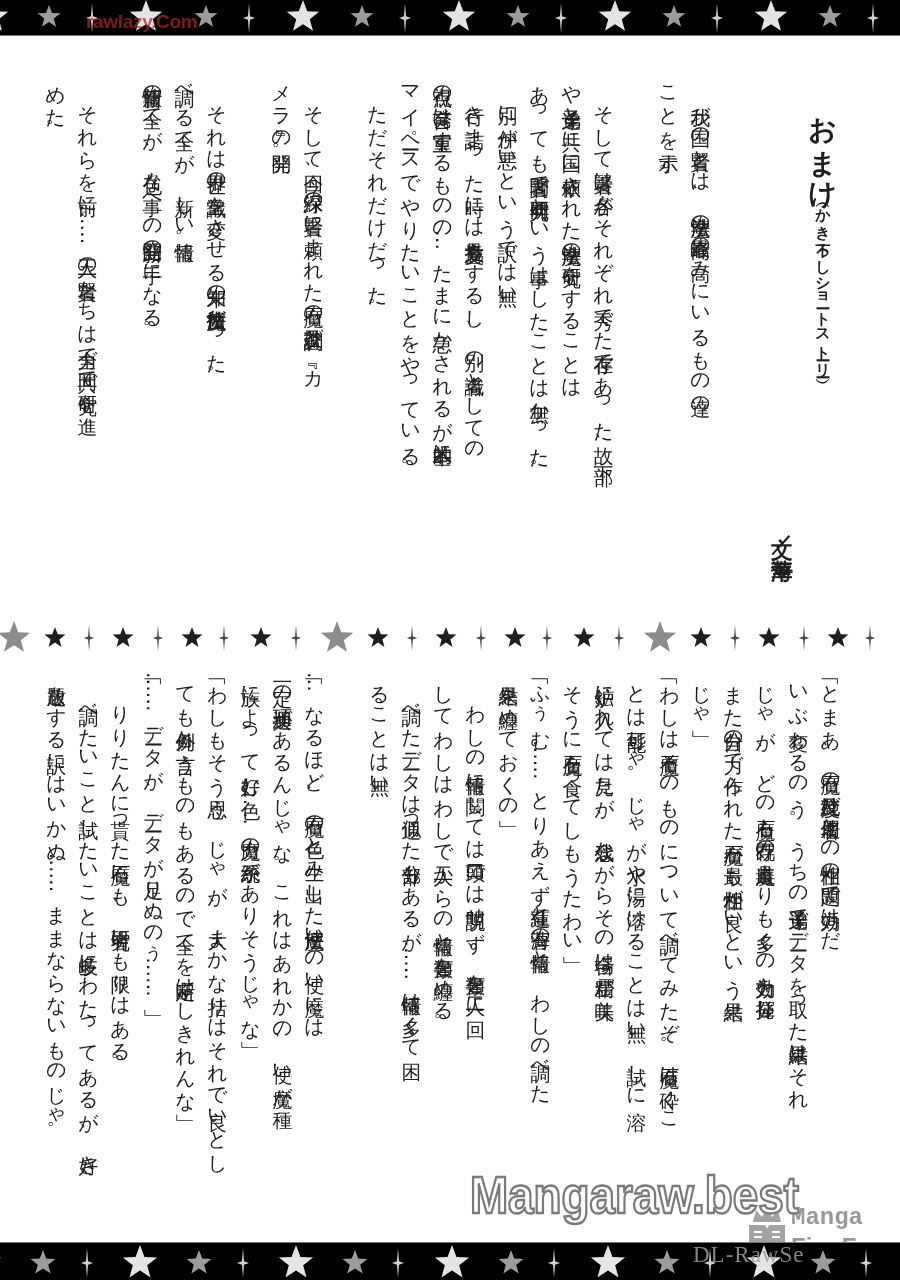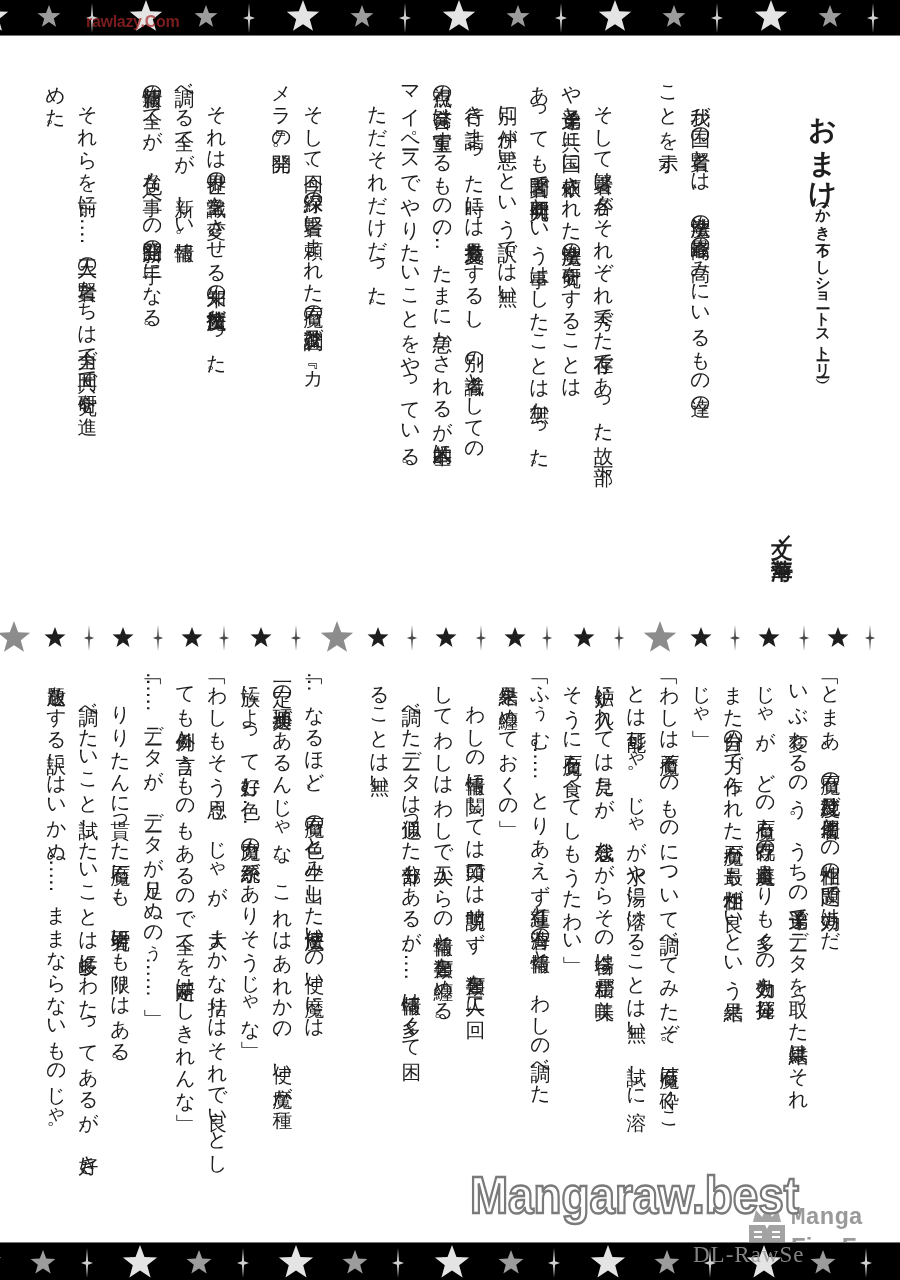--- a/index.html
+++ b/index.html
@@ -38,21 +38,21 @@
   }
   .title-author {
     position: absolute; left: 766px; top: 520px; width: 32px;
     writing-mode: vertical-rl; white-space: nowrap;
     font-size: 22px; line-height: 32px; font-weight: bold;
   }
 
   .wm-rawlazy {
     position: absolute; left: 86px; top: 10px; z-index: 5;
     font-family: "Liberation Sans", sans-serif; font-weight: bold;
-    font-size: 16px; line-height: 23px; letter-spacing: -0.3px;
+    font-size: 19px; line-height: 23px; letter-spacing: -0.3px;
     color: var(--watermark-red, #a8282a); opacity: 0.72;
   }
   .wm-mangaraw {
     position: absolute; left: 470px; top: 1169px; z-index: 6;
     font-family: "Liberation Sans", sans-serif; font-weight: bold;
     font-size: 52px; line-height: 52px; white-space: nowrap;
     transform: scaleX(0.88); transform-origin: left top;
     color: #ffffff; -webkit-text-stroke: 2.5px #7a7a7a;
   }
   .wm-logo { position: absolute; left: 747px; top: 1204px; z-index: 2; }

